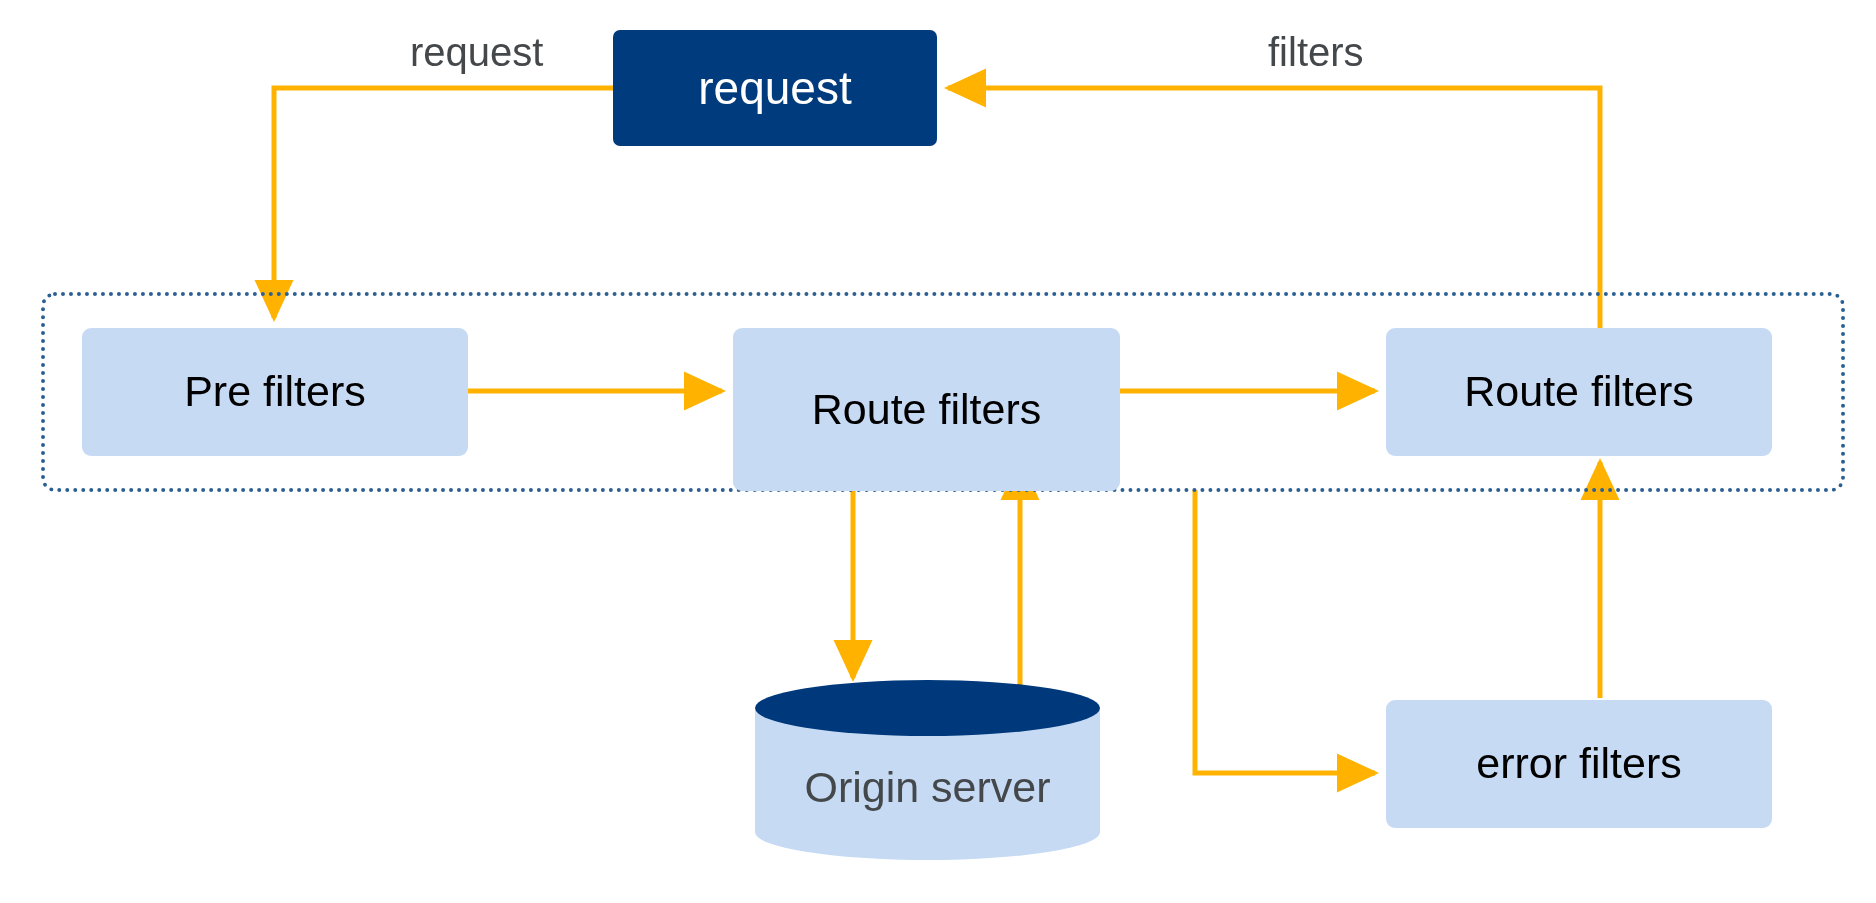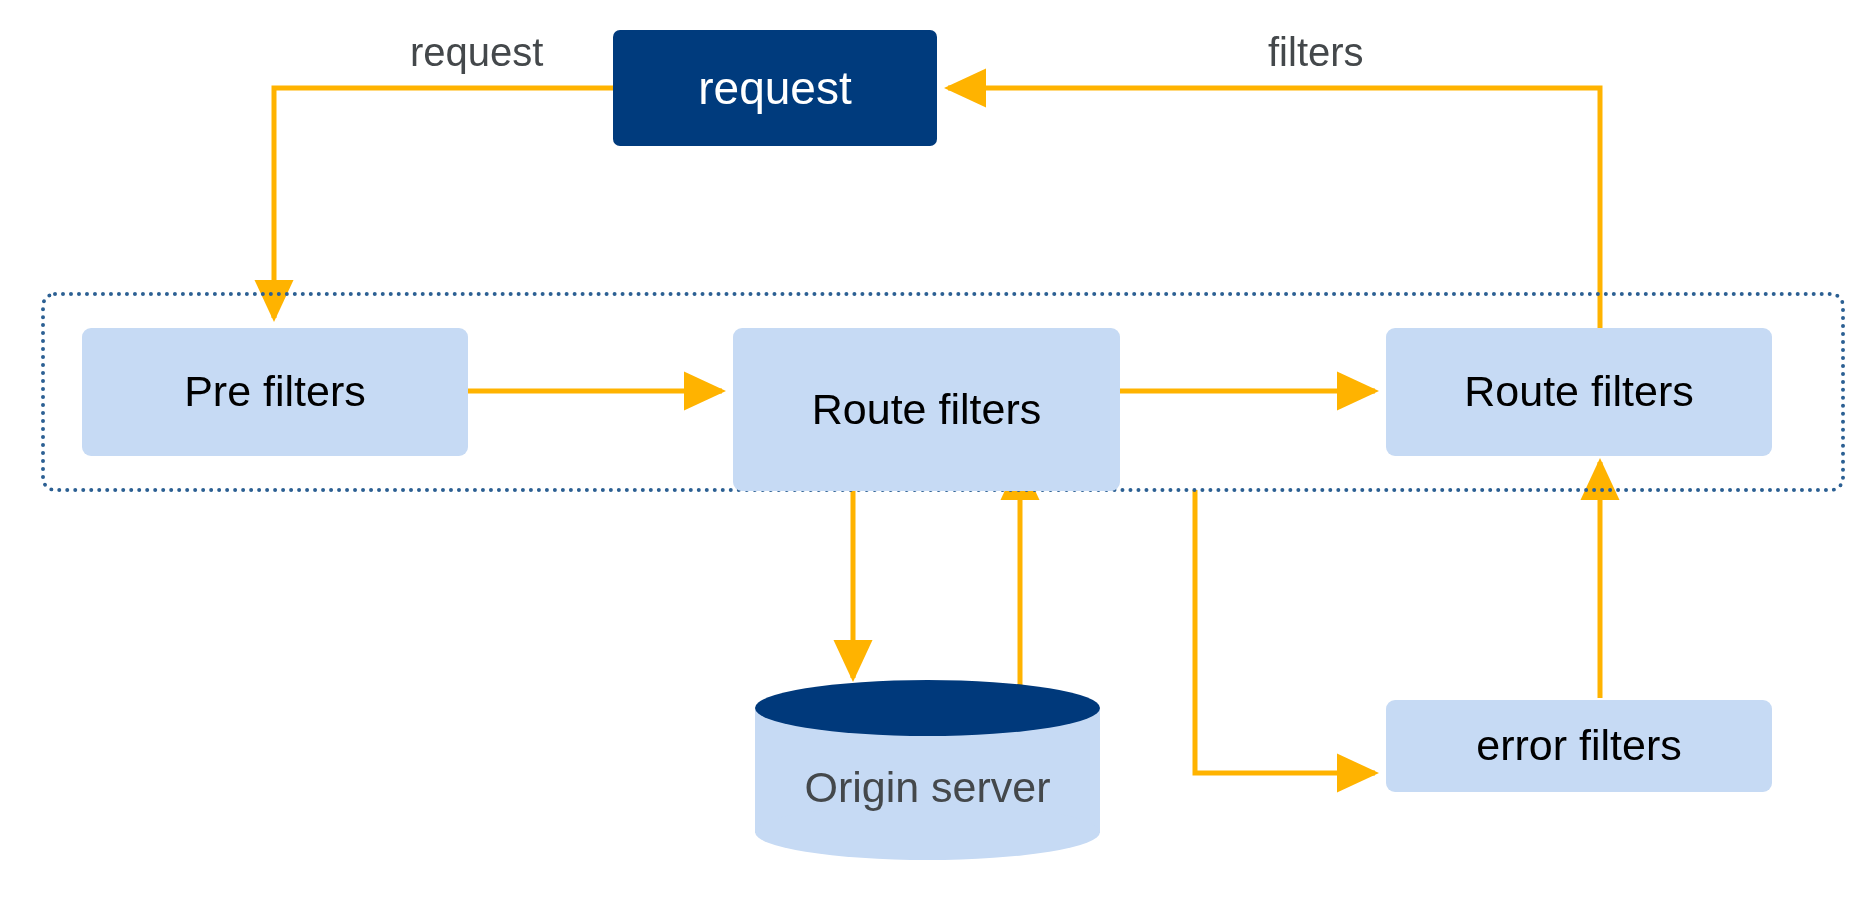--- a/index.html
+++ b/index.html
@@ -162,21 +162,21 @@
   </div>
 
   <div class="node filter-box" style="left:733px; top:328px; width:387px; height:163px;">
     <span>Route filters</span>
   </div>
 
   <div class="node filter-box" style="left:1386px; top:328px; width:386px; height:128px;">
     <span>Route filters</span>
   </div>
 
-  <div class="node filter-box" style="left:1386px; top:700px; width:386px; height:92px;">
+  <div class="node filter-box" style="left:1386px; top:700px; width:386px; height:128px;">
     <span>error filters</span>
   </div>
 
   <div class="cylinder" style="left:755px; top:680px; width:345px; height:180px;">
     <div class="cyl-body" style="top:28px; height:125px;"></div>
     <div class="cyl-bottom" style="top:124px; height:56px;"></div>
     <div class="cyl-top" style="top:0px; height:56px;"></div>
     <div class="cyl-label" style="top:86px;">Origin server</div>
   </div>
 

